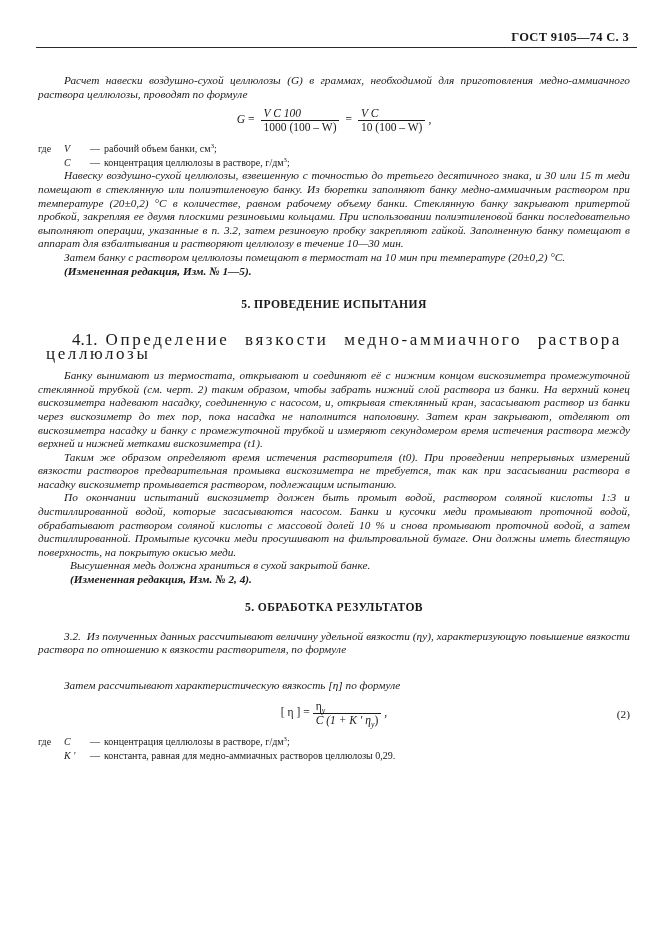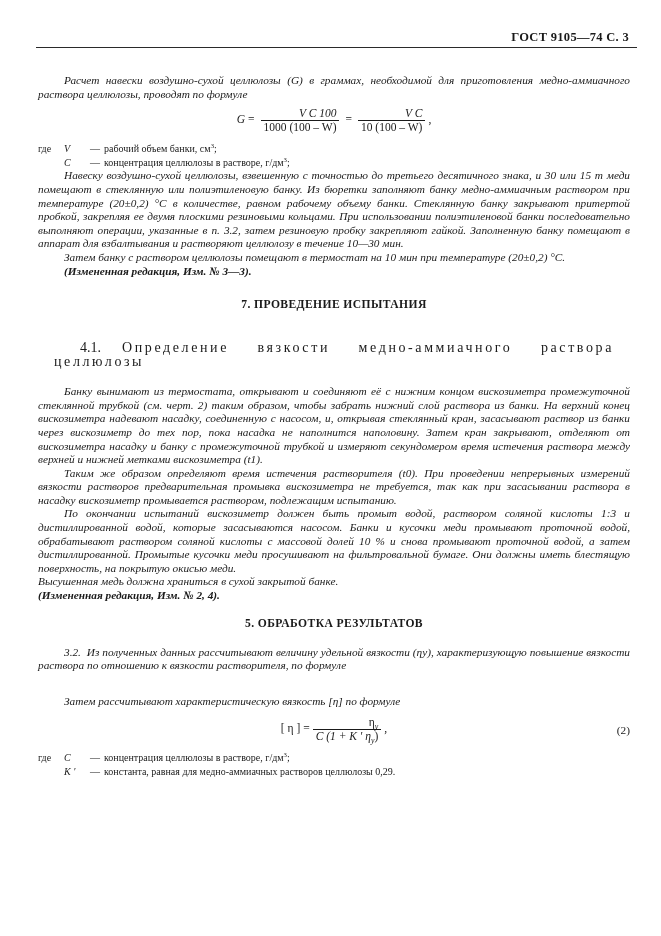--- a/index.html
+++ b/index.html
@@ -58,21 +58,21 @@
 
   p.para {
     margin: 0;
     font-size: 11.3px;
     line-height: 13.6px;
     text-align: justify;
     text-indent: 26px;
     hyphens: manual;
     font-style: italic;
   }
-  p.para.noindent { text-indent: 0; }
+  p.para.noindent { text-indent: 0; margin-left: 32px; }
   p.bold { font-weight: bold; }
 
   
   .whereblock {
     margin: 0;
     font-size: 10px;
     line-height: 13.6px;
   }
   .whereline {
     display: block;
@@ -99,22 +99,22 @@
   .section-heading {
     margin: 0;
     text-align: center;
     font-size: 11.6px;
     font-weight: bold;
     letter-spacing: 0.4px;
   }
 
   
   .clause-spaced {
-    margin: 16px;
-    font-size: 14px;
+    margin: 8px;
+    font-size: 17px;
     line-height: 14px;
     text-align: justify;
     text-indent: 26px;
   }
   .clause-spaced .spaced {
     letter-spacing: 2.6px;
     word-spacing: 5px;
   }
 
   
@@ -135,21 +135,21 @@
     position: absolute;
     right: 0;
     top: 50%;
     transform: translateY(-50%);
     font-size: 11.3px;
   }
   .ital { font-style: italic; }
   .frac {
     display: inline-block;
     vertical-align: middle;
-    text-align: right;
+    text-align: left;
     margin: 0 3px;
   }
   .frac .num {
     display: block;
     padding: 0 3px 0px 3px;
     border-bottom: 1px solid #1a1a1a;
     line-height: 13px;
   }
   .frac .den {
     display: block;
@@ -202,25 +202,25 @@
       <span class="whereline">
         <span class="lead"></span><span class="sym">C</span><span class="dash">—</span><span>концентрация целлюлозы в растворе, г/дм</span><sup class="sup">3</sup><span>;</span>
       </span>
     </div>
 
     <p class="para">Навеску воздушно-сухой целлюлозы, взвешенную с точностью до третьего десятичного знака, и 30 или 15 т меди помещают в стеклянную или полиэтиленовую банку. Из бюретки заполняют банку медно-аммиачным раствором при температуре (20±0,2) °С в количестве, равном рабочему объему банки. Стеклянную банку закрывают притертой пробкой, закрепляя ее двумя плоскими резиновыми кольцами. При использовании полиэтиленовой банки последовательно выполняют операции, указанные в п. 3.2, затем резиновую пробку закрепляют гайкой. Заполненную банку помещают в аппарат для взбалтывания и растворяют целлюлозу в течение 10—30 мин.</p>
 
 
     <p class="para">Затем банку с раствором целлюлозы помещают в термостат на 10 мин при температуре (20±0,2) °С.</p>
 
-    <p class="para bold">(Измененная редакция, Изм. № 3—3).</p>
+    <p class="para bold">(Измененная редакция, Изм. № 1—5).</p>
 
     <div class="sp20"></div>
 
-    <p class="section-heading">7. ПРОВЕДЕНИЕ ИСПЫТАНИЯ</p>
+    <p class="section-heading">5. ПРОВЕДЕНИЕ ИСПЫТАНИЯ</p>
 
     <div class="sp14"></div>
 
     <p class="clause-spaced"><span>4.1.</span> <span class="spaced">Определение вязкости медно-аммиачного раствора целлюлозы</span></p>
 
     <p class="para">Банку вынимают из термостата, открывают и соединяют её с нижним концом вискозиметра промежуточной стеклянной трубкой (см. черт. 2) таким образом, чтобы забрать нижний слой раствора из банки. На верхний конец вискозиметра надевают насадку, соединенную с насосом, и, открывая стеклянный кран, засасывают раствор из банки через вискозиметр до тех пор, пока насадка не наполнится наполовину. Затем кран закрывают, отделяют от вискозиметра насадку и банку с промежуточной трубкой и измеряют секундомером время истечения раствора между верхней и нижней метками вискозиметра (t1).</p>
 
     <p class="para">Таким же образом определяют время истечения растворителя (t0). При проведении непрерывных измерений вязкости растворов предварительная промывка вискозиметра не требуется, так как при засасывании раствора в насадку вискозиметр промывается раствором, подлежащим испытанию.</p>
 
     <p class="para">По окончании испытаний вискозиметр должен быть промыт водой, раствором соляной кислоты 1:3 и дистиллированной водой, которые засасываются насосом. Банки и кусочки меди промывают проточной водой, обрабатывают раствором соляной кислоты с массовой долей 10 % и снова промывают проточной водой, а затем дистиллированной. Промытые кусочки меди просушивают на фильтровальной бумаге. Они должны иметь блестящую поверхность, на покрытую окисью меди.</p>

